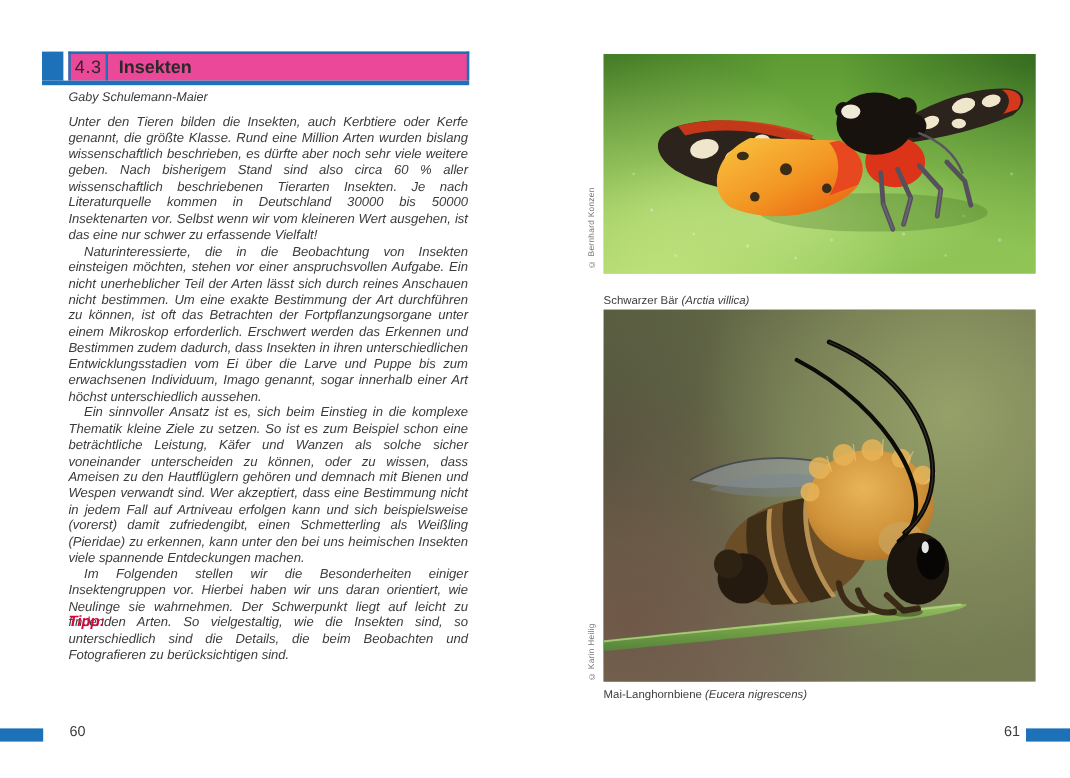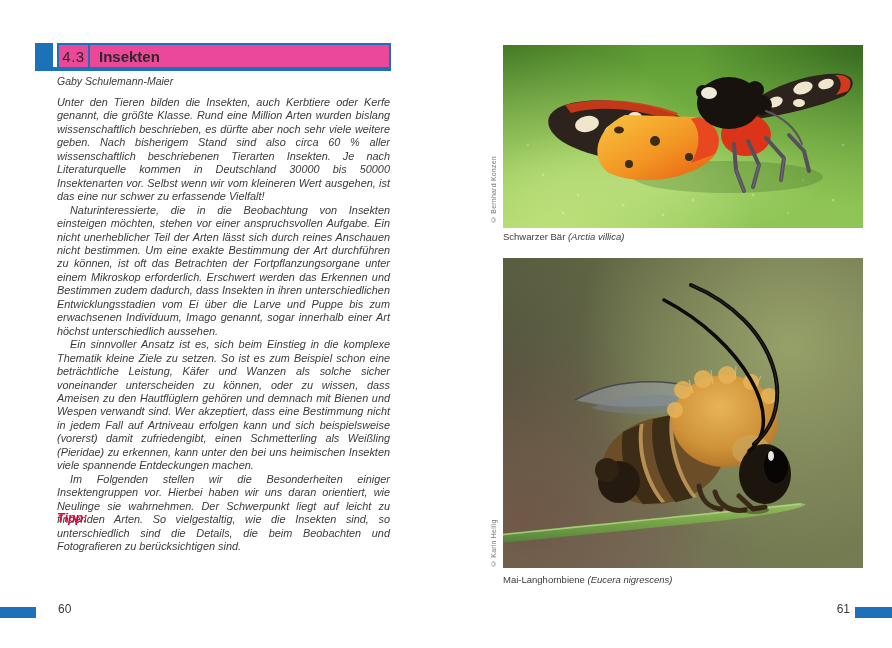--- a/index.html
+++ b/index.html
@@ -71,21 +71,21 @@
     background:
       radial-gradient(circle at 80% 28%, rgba(152,163,106,.95), rgba(152,163,106,0) 58%),
       radial-gradient(circle at 6% 82%, rgba(112,86,72,.95), rgba(112,86,72,0) 45%),
       radial-gradient(circle at -4% 42%, rgba(78,76,58,.85), rgba(78,76,58,0) 42%),
       radial-gradient(circle at 30% 112%, rgba(122,102,96,.7), rgba(122,102,96,0) 40%),
       linear-gradient(160deg,#5d6242,#6e7450 45%,#757c52);
   }
   .caption{
     position:absolute;left:503px;font-size:9.5px;color:#3b3b3a;
   }
-  .caption-1{top:231px;}
+  .caption-1{top:245px;}
   .caption-2{top:574px;}
   .caption em{font-style:italic;}
   .credit{
     position:absolute;font-size:7px;color:#757575;
     writing-mode:vertical-rl;transform:rotate(180deg);
     white-space:nowrap;letter-spacing:.2px;
   }
   .credit-1{left:490px;top:151px;height:72px;}
   .credit-2{left:490px;top:515px;height:52px;}
 </style>

